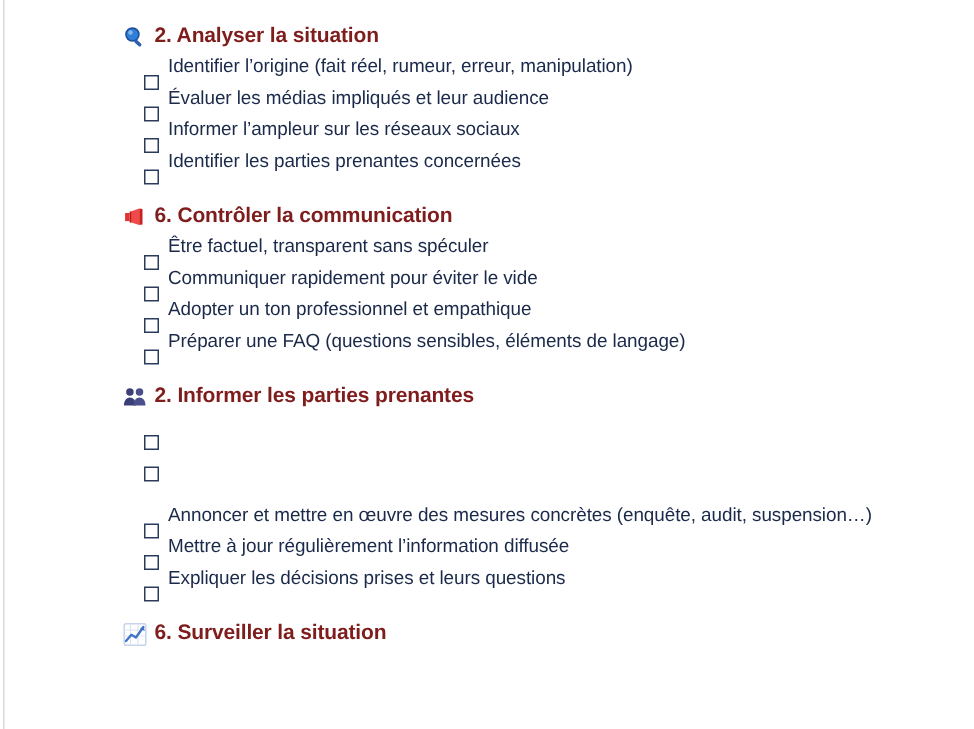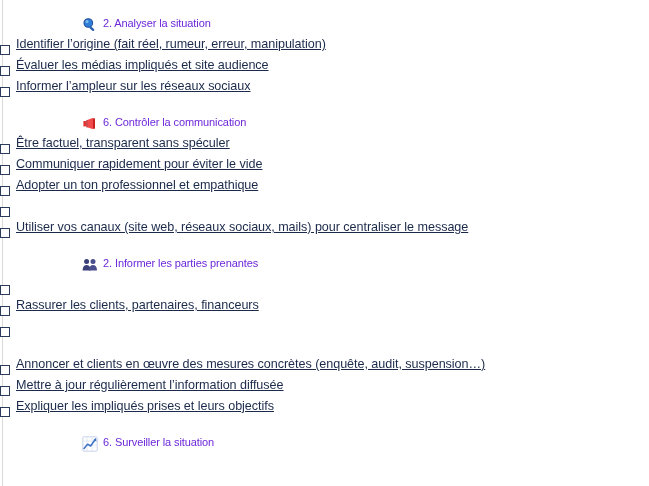--- a/index.html
+++ b/index.html
@@ -43,38 +43,38 @@
   .sec-icon {
     width: 16px;
     height: 16px;
     flex: 0 0 16px;
     margin-right: 5px;
     position: relative;
     top: 2px;
   }
   .sec-icon svg { display: block; }
   .section-title {
-    font-size: 11px;
-    font-weight: normal;
+    font-size: 14px;
+    font-weight: bold;
     line-height: 17px;
-    color: #6d28d9;
+    color: #7f1d1d;
     letter-spacing: -0.1px;
     white-space: nowrap;
   }
   .items {
     list-style: none;
     margin: 0;
     padding: 0;
   }
   .item {
     display: flex;
-    align-items: center;
+    align-items: flex-end;
+    padding-left: 96px;
     height: 21px;
     line-height: 21px;
-    text-decoration: underline;
   }
   .cbox {
     flex: 0 0 auto;
     width: 10px;
     height: 10px;
     border: 1.2px solid #2b3b5c;
     background: #fff;
     margin-right: 6px;
     position: relative;
     top: 5px;
@@ -107,25 +107,29 @@
   </span>
         <span class="section-title">2. Analyser la situation</span>
       </div>
       <ul class="items">
         <li class="item">
           <span class="cbox"></span>
           <span class="item-label">Identifier l’origine (fait réel, rumeur, erreur, manipulation)</span>
         </li>
         <li class="item">
           <span class="cbox"></span>
-          <span class="item-label">Évaluer les médias impliqués et site audience</span>
+          <span class="item-label">Évaluer les médias impliqués et leur audience</span>
         </li>
         <li class="item">
           <span class="cbox"></span>
           <span class="item-label">Informer l’ampleur sur les réseaux sociaux</span>
+        </li>
+        <li class="item">
+          <span class="cbox"></span>
+          <span class="item-label">Identifier les parties prenantes concernées</span>
         </li>
       </ul>
     </div>
     <div class="gap"></div>
     <div class="section">
       <div class="section-head">
         <span class="sec-icon">
     <svg width="16" height="16" viewBox="0 0 16 16" aria-hidden="true">
       <rect x="1.4" y="5.0" width="3.0" height="5.4" fill="#e03434"></rect>
       <path d="M5.2 4.0 L11.2 1.8 L11.2 13.2 L5.2 11.2 Z" fill="#f04a4a"></path>
@@ -143,24 +147,21 @@
         <li class="item">
           <span class="cbox"></span>
           <span class="item-label">Communiquer rapidement pour éviter le vide</span>
         </li>
         <li class="item">
           <span class="cbox"></span>
           <span class="item-label">Adopter un ton professionnel et empathique</span>
         </li>
         <li class="item">
           <span class="cbox"></span>
-        </li>
-        <li class="item">
-          <span class="cbox"></span>
-          <span class="item-label">Utiliser vos canaux (site web, réseaux sociaux, mails) pour centraliser le message</span>
+          <span class="item-label">Préparer une FAQ (questions sensibles, éléments de langage)</span>
         </li>
       </ul>
     </div>
     <div class="gap"></div>
     <div class="section">
       <div class="section-head">
         <span class="sec-icon">
     <svg width="16" height="16" viewBox="0 0 16 16" aria-hidden="true">
       <circle cx="4.6" cy="4.4" r="2.5" fill="#3b3f78"></circle>
       <path d="M0.6 13.4 C0.6 9.8 2.5 8.0 4.6 8.0 C6.7 8.0 8.6 9.8 8.6 13.4 Z" fill="#3b3f78"></path>
@@ -169,41 +170,37 @@
     </svg>
   </span>
         <span class="section-title">2. Informer les parties prenantes</span>
       </div>
       <ul class="items">
         <li class="item">
           <span class="cbox"></span>
         </li>
         <li class="item">
           <span class="cbox"></span>
-          <span class="item-label">Rassurer les clients, partenaires, financeurs</span>
-        </li>
-        <li class="item">
-          <span class="cbox"></span>
-        </li>
-      </ul>
-    </div>
-    <div class="gap"></div>
-    <div class="section">
-      <ul class="items">
-        <li class="item">
-          <span class="cbox"></span>
-          <span class="item-label">Annoncer et clients en œuvre des mesures concrètes (enquête, audit, suspension…)</span>
+        </li>
+      </ul>
+    </div>
+    <div class="gap"></div>
+    <div class="section">
+      <ul class="items">
+        <li class="item">
+          <span class="cbox"></span>
+          <span class="item-label">Annoncer et mettre en œuvre des mesures concrètes (enquête, audit, suspension…)</span>
         </li>
         <li class="item">
           <span class="cbox"></span>
           <span class="item-label">Mettre à jour régulièrement l’information diffusée</span>
         </li>
         <li class="item">
           <span class="cbox"></span>
-          <span class="item-label">Expliquer les impliqués prises et leurs objectifs</span>
+          <span class="item-label">Expliquer les décisions prises et leurs questions</span>
         </li>
       </ul>
     </div>
     <div class="gap"></div>
     <div class="section">
       <div class="section-head">
         <span class="sec-icon">
     <svg width="16" height="16" viewBox="0 0 16 16" aria-hidden="true">
       <rect x="0.8" y="0.8" width="14.4" height="14.4" rx="1.2" fill="#ffffff" stroke="#c7d3ea" stroke-width="1"></rect>
       <path d="M0.8 5.0 H15.2 M0.8 9.0 H15.2 M5.0 0.8 V15.2 M10.0 0.8 V15.2" stroke="#dbe4f3" stroke-width="0.8"></path>

